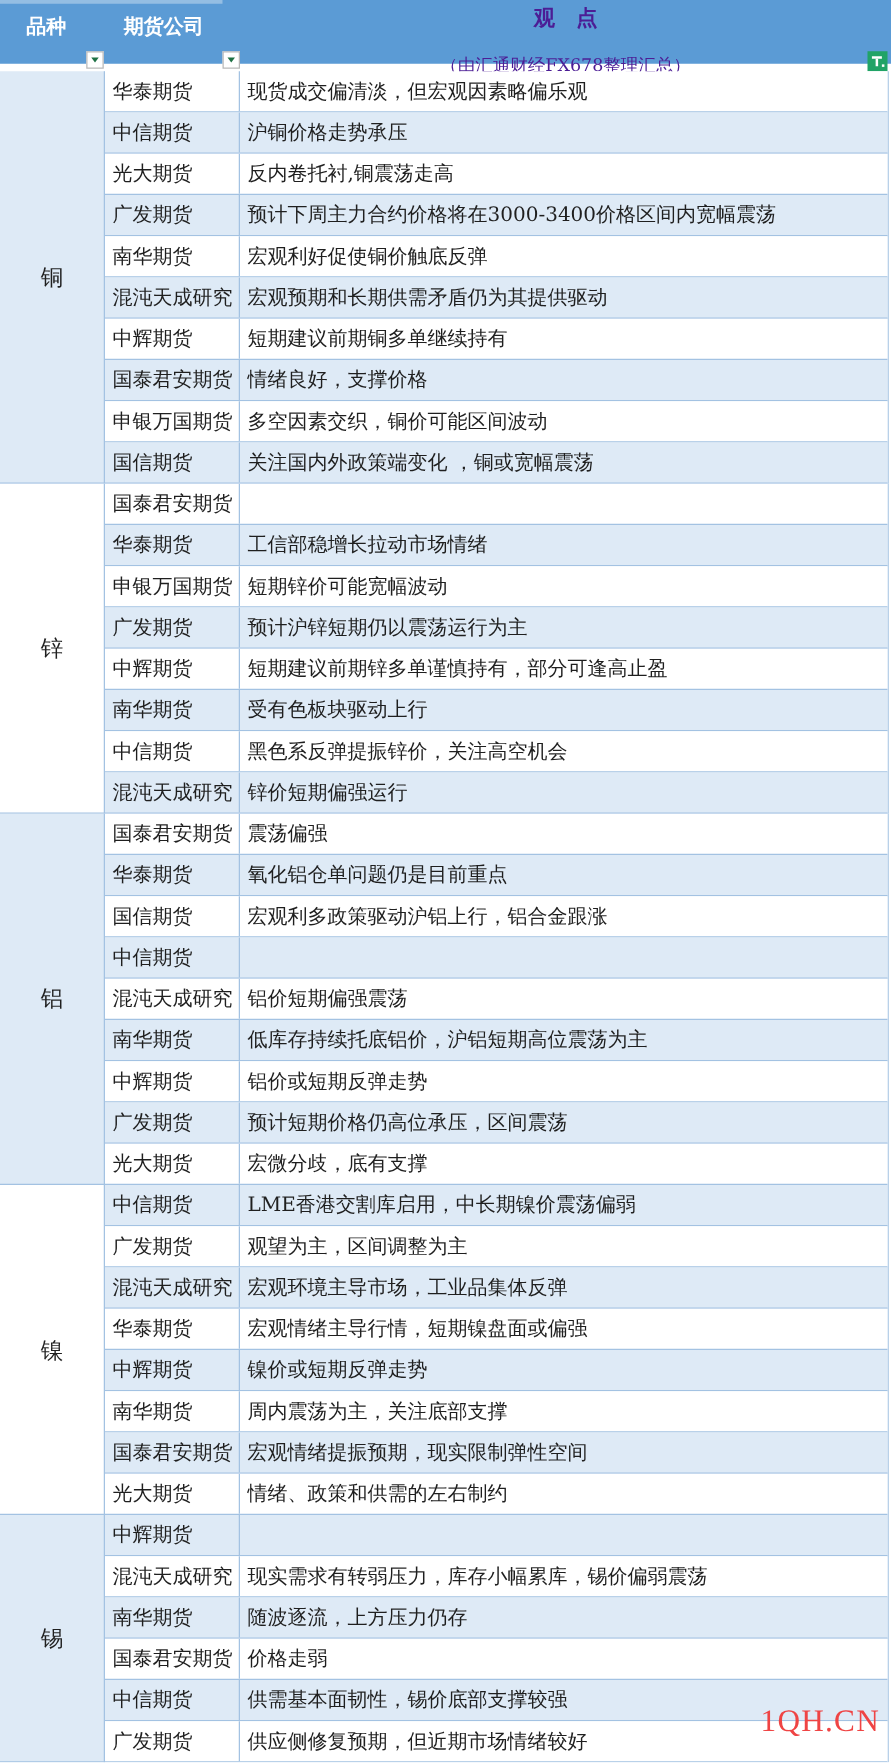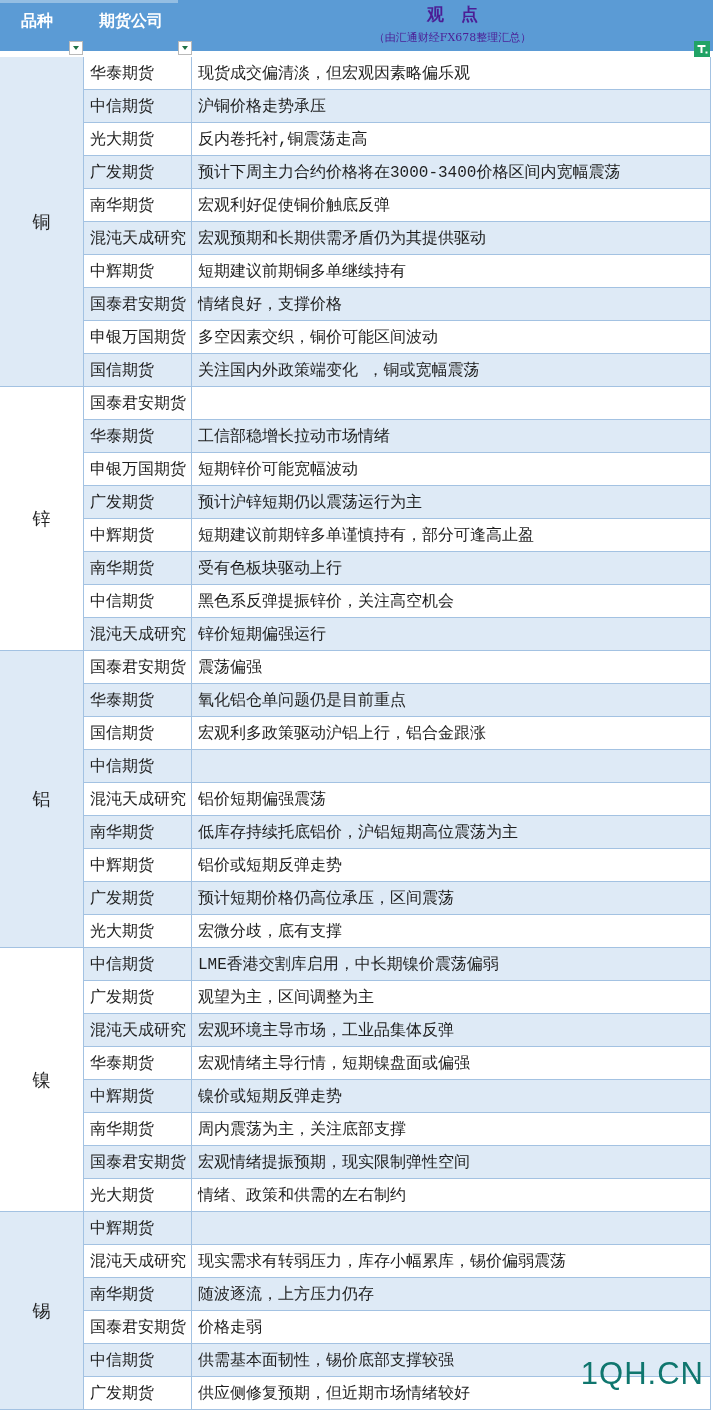--- a/index.html
+++ b/index.html
@@ -29,21 +29,21 @@
   }
   .h-company {
     position:absolute; left:99px; top:11px;
     color:#fff; font-weight:bold; font-size:16px;
   }
   .h-opinion {
     position:absolute; left:192px; top:3px; width:521px;
     text-align:center; color:#4c1d95;
   }
   .h-opinion .htitle { font-size:17px; font-weight:bold; white-space:pre; }
-  .h-opinion .hsub   { font-size:11px; margin-top:4px; }
+  .h-opinion .hsub   { font-size:14px; margin-top:18px; }
   .filter-btn {
     position:absolute; top:41px;
     width:12px; height:12px;
     background:#fff; border:1px solid #b9b9b9;
     display:flex; align-items:center; justify-content:center;
     cursor:pointer; box-sizing:content-box;
   }
   .filter-btn .tri {
     width:0; height:0;
     border-left:3px solid transparent;
@@ -74,38 +74,37 @@
   }
   .metal-cell.shaded { background:#deeaf6; }
   .rows-wrap {
     flex:1; display:flex; flex-direction:column;
     border-right:1px solid #a3c2e2;
   }
   .row {
     display:flex; height:33px; box-sizing:border-box;
     border-bottom:1px solid #a3c2e2;
     background:#fff;
-    font-family:Liberation Mono, monospace;
   }
   .row.alt { background:#deeaf6; }
   .cell { display:flex; align-items:center; box-sizing:border-box; }
   .cell.company {
     width:108px; padding-left:6px;
     border-right:1px solid #a3c2e2;
     font-size:16px; overflow:hidden; white-space:nowrap;
   }
   .cell.opinion {
     flex:1; padding-left:6px;
     font-size:16px; overflow:hidden; white-space:nowrap;
   }
   
   .watermark {
     position:absolute; right:9px; bottom:18px;
-    font-family:Liberation Sans, sans-serif;
-    font-size:31px; color:#0f766e; letter-spacing:1px;
+    font-family:Liberation Serif, serif;
+    font-size:25px; color:#ef4444; letter-spacing:1px;
     z-index:5; pointer-events:none;
   }
 </style>
 </head>
 <body>
 
 <div class="app">
 
   <div class="header">
     <div class="seam"></div>

